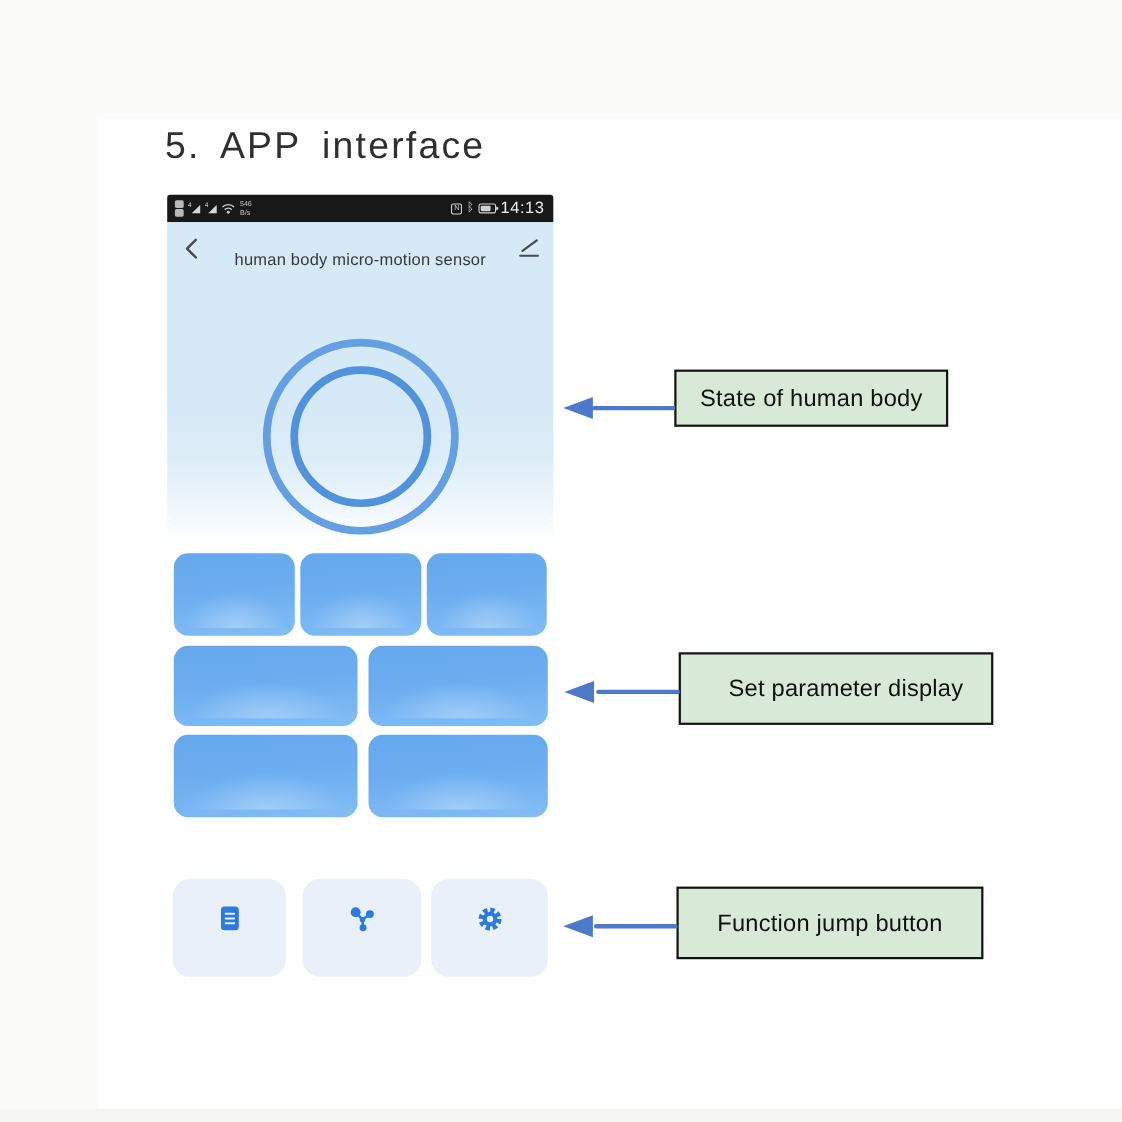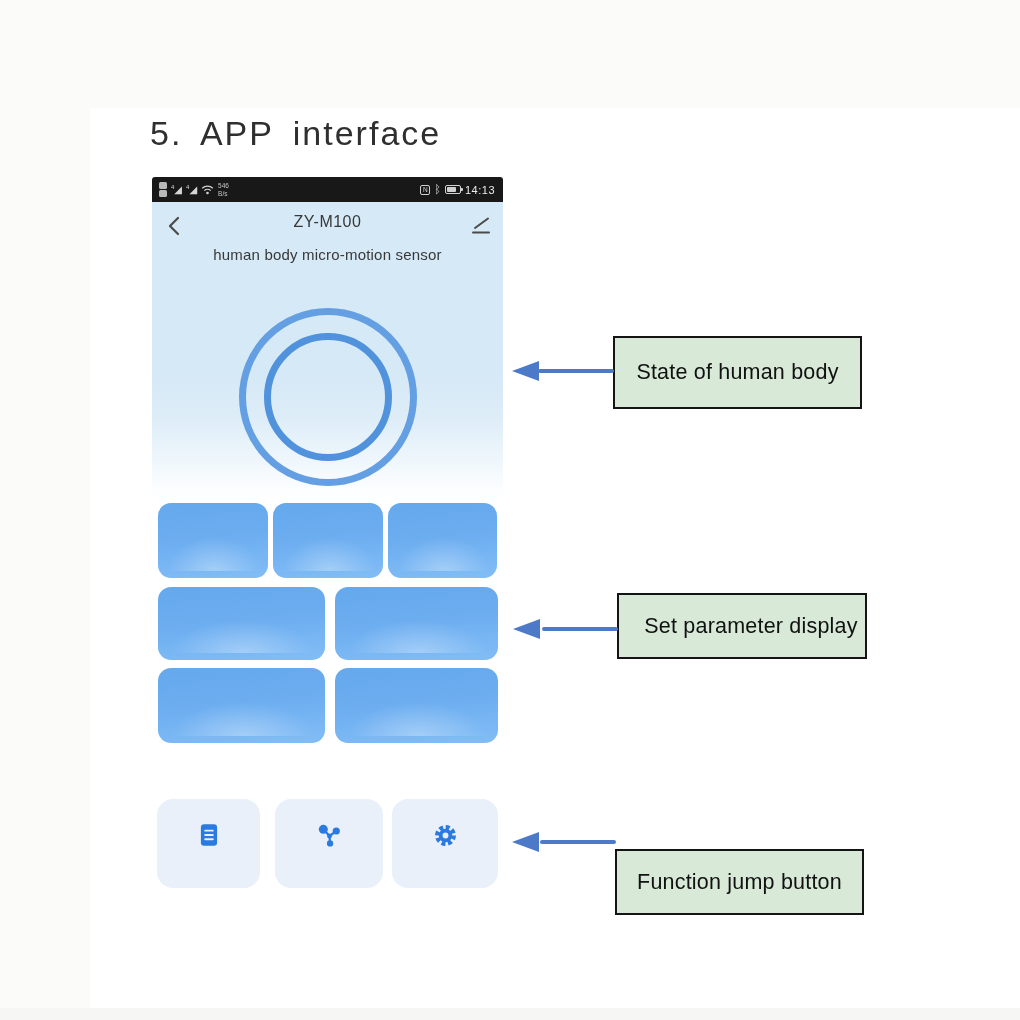--- a/index.html
+++ b/index.html
@@ -38,21 +38,21 @@
   .speed { display:flex; flex-direction:column; color:#c4c4c4; font-size:6.5px; line-height:1.1; }
   .nfc { width:10px; height:10px; border:1px solid #d2d2d2; border-radius:2px;
     color:#d2d2d2; font-size:6.5px; display:flex; align-items:center; justify-content:center; }
   .bt { color:#d2d2d2; font-size:11px; line-height:1; }
   .battery { position:relative; width:16px; height:9px; border:1px solid #d2d2d2;
     border-radius:2px; }
   .battery::before { content:""; position:absolute; left:1px; top:1px; bottom:1px;
     width:9px; background:#d2d2d2; border-radius:1px; }
   .battery::after { content:""; position:absolute; right:-3px; top:2px; width:2px;
     height:3px; background:#d2d2d2; border-radius:0 1px 1px 0; }
-  .sb-time { color:#ececec; font-size:11px; letter-spacing:0.5px; }
+  .sb-time { color:#ececec; font-size:15px; letter-spacing:0.5px; }
 
   .hero {
     position:absolute; left:0; top:25px; width:351px; height:300px;
     background:linear-gradient(180deg,#d6e9f6 0%,#d6e9f6 58%,#ddedf8 72%,#ecf5fb 84%,#fbfdff 95%,#ffffff 100%);
   }
   .app-header { position:relative; width:100%; padding-top:11px; text-align:center; }
   .app-title { font-size:16px; color:#383838; letter-spacing:0.5px; }
   .app-subtitle { font-size:15px; color:#383838; margin-top:15px; letter-spacing:0.2px; }
   .back-btn { position:absolute; left:14px; top:13px; width:16px; height:22px; cursor:pointer; }
   .edit-btn { position:absolute; right:12px; top:14px; width:22px; height:20px; cursor:pointer; }
@@ -83,23 +83,23 @@
   .fc1 { left:5px;   width:103px; }
   .fc2 { left:123px; width:108px; }
   .fc3 { left:240px; width:106px; }
 
   
   .abox {
     position:absolute; background:#d8e9d8; border:2px solid #141414;
     display:flex; align-items:center; justify-content:center;
     font-size:21.5px; color:#111; letter-spacing:0.2px;
   }
-  .abox1 { left:613px; top:336px; width:249px; height:73px; }
-  .abox2 { left:617px; top:593px; width:250px; height:66px;padding-left:18px; }
-  .abox3 { left:615px; top:849px; width:249px; height:66px;align-items:center; }
+  .abox1 { left:613px; top:336px; width:249px; height:52px; }
+  .abox2 { left:617px; top:593px; width:286px; height:66px;padding-left:18px; }
+  .abox3 { left:615px; top:806px; width:279px; height:66px;align-items:center; }
   .aline { position:absolute; height:4px; background:#4d7ac8; border-radius:2px; }
   .aline1 { left:538px; top:369px; width:76px; }
   .aline2 { left:542px; top:627px; width:76px; }
   .aline3 { left:540px; top:840px; width:76px; }
   .ahead { position:absolute; width:0; height:0;
     border-top:10px solid transparent; border-bottom:10px solid transparent;
     border-right:27px solid #4d7ac8; }
   .ahead1 { left:512px; top:361px; }
   .ahead2 { left:513px; top:619px; }
   .ahead3 { left:512px; top:832px; }
@@ -142,21 +142,20 @@
     </div>
   </div>
 
   <div class="hero">
     <div class="back-btn">
       <svg width="16" height="22" viewBox="0 0 16 22">
         <path d="M12 3 L4 11 L12 19" fill="none" stroke="#4a4a4a" stroke-width="2.2" stroke-linecap="round" stroke-linejoin="round"></path>
       </svg>
     </div>
     <div class="app-header">
-      <div class="app-title">ZY-M100</div>
       <div class="app-subtitle">human body micro-motion sensor</div>
     </div>
     <div class="edit-btn">
       <svg width="22" height="20" viewBox="0 0 22 20">
         <path d="M6 12 L19 2.5" stroke="#4a4a4a" stroke-width="2" stroke-linecap="round"></path>
         <path d="M4 16.5 L20 16.5" stroke="#4a4a4a" stroke-width="2" stroke-linecap="round"></path>
       </svg>
     </div>
     <div class="ring ring-outer"></div>
     <div class="ring ring-inner"></div>

